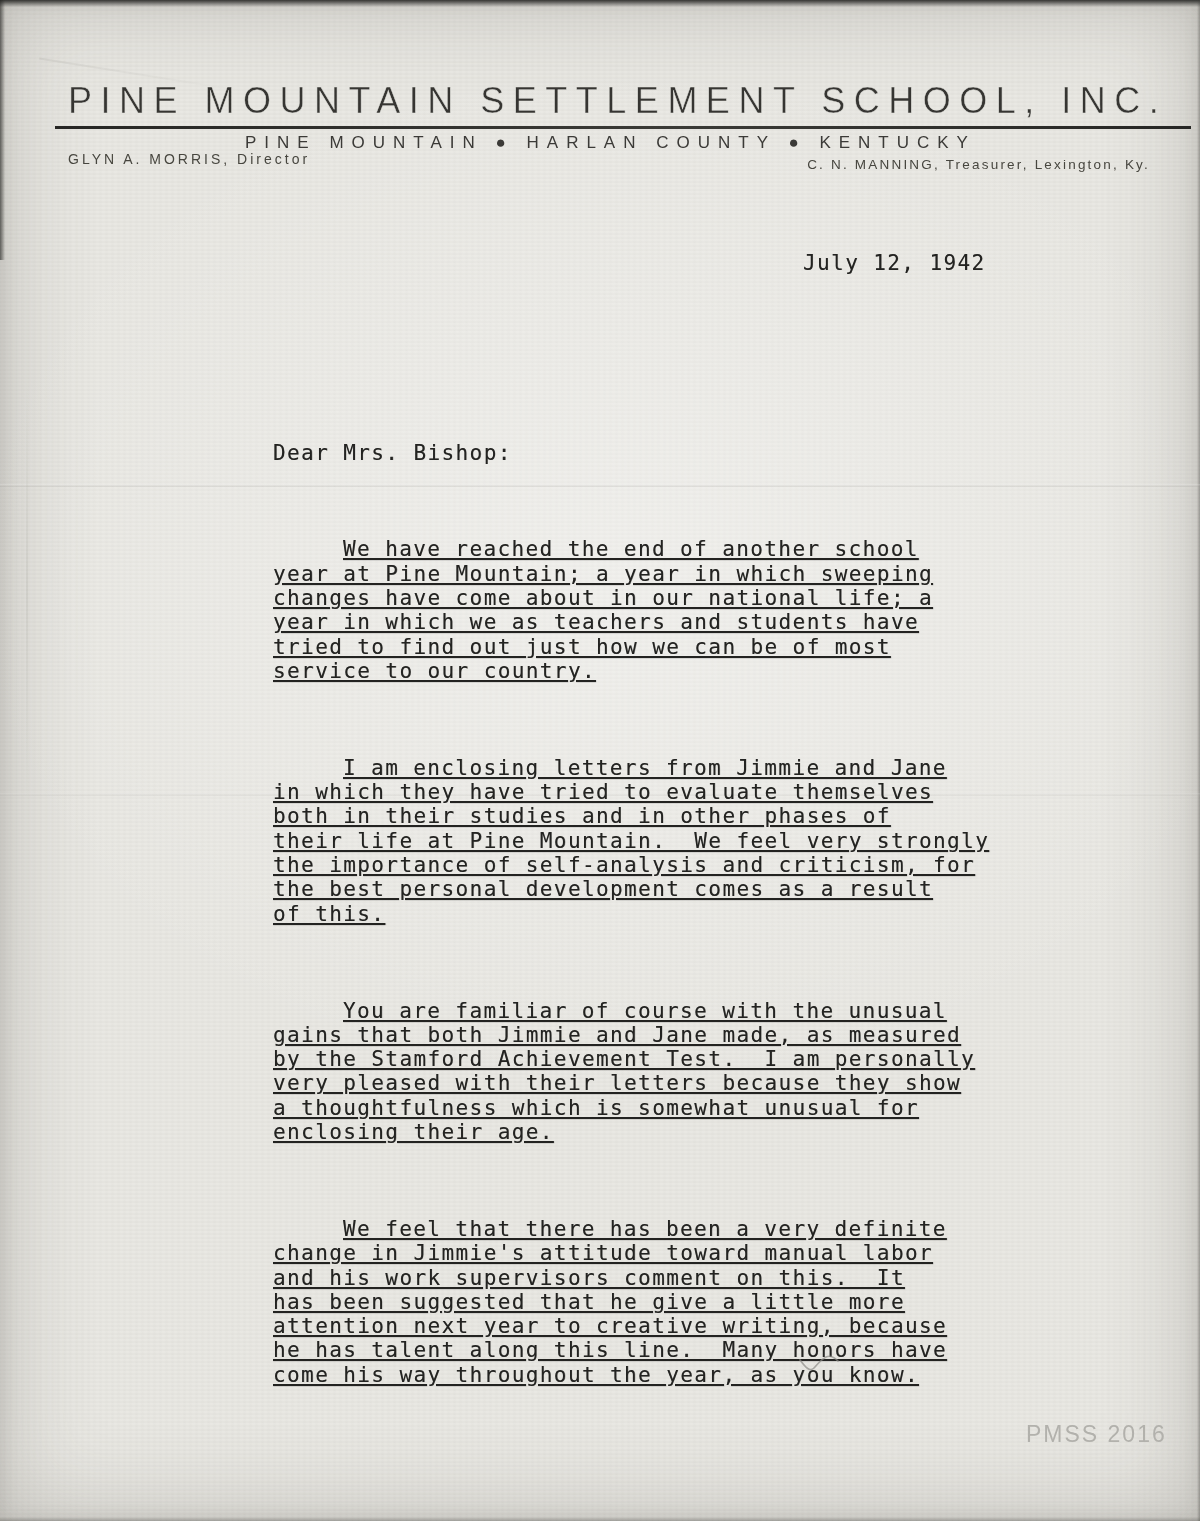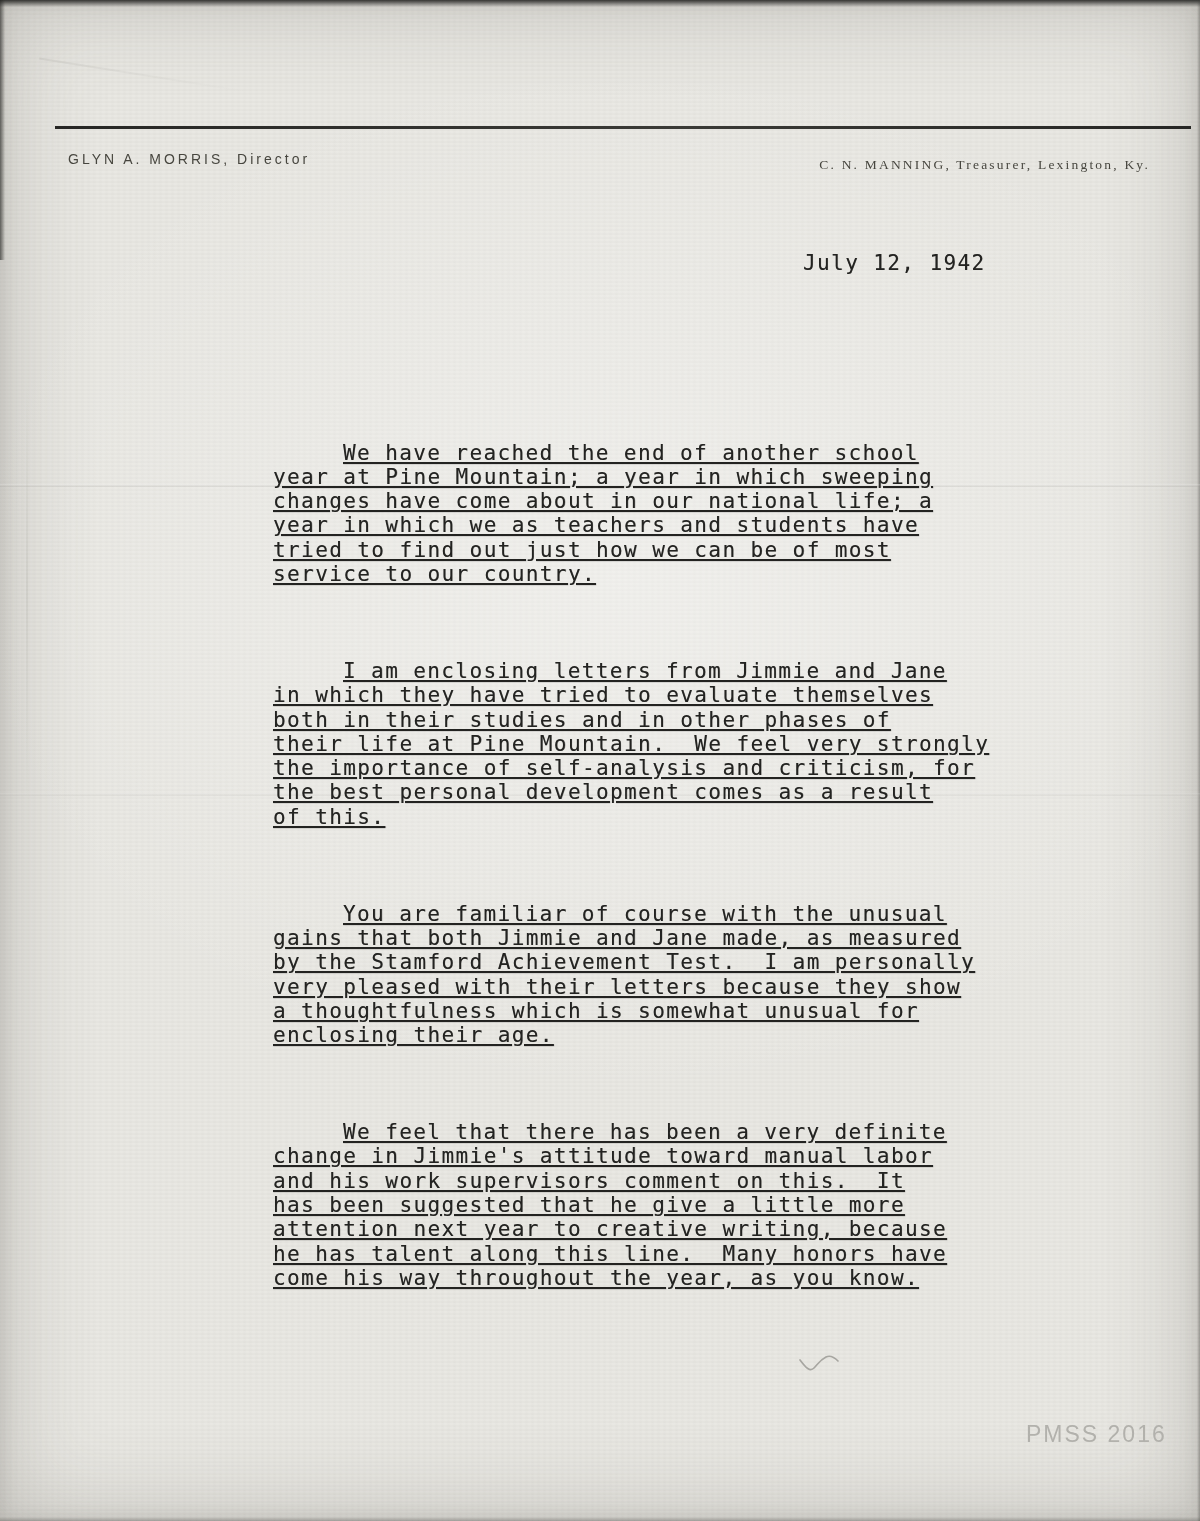--- a/index.html
+++ b/index.html
@@ -37,21 +37,21 @@
   .lh-title{position:absolute;top:80px;left:68px;white-space:nowrap;
     font-family:"Liberation Sans", sans-serif;font-size:36px;font-weight:400;
     letter-spacing:8.5px;color:#363532;
     -webkit-text-stroke:0.55px rgba(232,231,226,0.85);}
   .lh-rule{position:absolute;top:126px;left:55px;width:1136px;height:3px;
     background:linear-gradient(90deg,#262624,#3a3a36 55%,#262624);}
   .lh-sub{position:absolute;top:133px;left:245px;width:725px;text-align:center;white-space:nowrap;
     font-family:"Liberation Sans", sans-serif;font-size:17px;letter-spacing:8px;color:#3b3a37;}
   .lh-officer{position:absolute;font-family:"Liberation Sans", sans-serif;color:#47463f;white-space:nowrap;}
   .lh-director{top:151px;left:68px;font-size:14px;letter-spacing:3px;}
-  .lh-treasurer{top:157px;right:50px;font-size:13.5px;letter-spacing:2.2px;font-family:Liberation Serif, serif;}
+  .lh-treasurer{top:157px;right:50px;font-size:13.5px;letter-spacing:2.2px;}
 
   
   .tw{color:#232321;text-shadow:0.3px 0.3px 0.6px rgba(25,25,23,0.38);}
   .date{position:absolute;top:251px;left:803px;font-size:21px;letter-spacing:1.4px;white-space:pre;}
   .letter{position:absolute;top:392px;left:273px;width:830px;
     font-size:21px;letter-spacing:1.4px;line-height:24.3px;white-space:pre;}
   .letter p{margin:0 0 24px 0;}
   .letter p.para{text-indent:70px;text-decoration:underline;}
 
   .pencil-mark{position:absolute;top:1352px;left:796px;opacity:.7;}
@@ -66,27 +66,30 @@
 
   <div class="edge-top"></div>
   <div class="edge-left"></div>
   <div class="edge-right"></div>
   <div class="edge-bottom"></div>
   <div class="crease c1"></div>
   <div class="crease c2"></div>
   <div class="crease-diag"></div>
   <div class="crease-vert"></div>
 
+  <div class="lh-title">PINE MOUNTAIN SETTLEMENT SCHOOL, INC.</div>
   <div class="lh-rule"></div>
+  <div class="lh-sub">PINE MOUNTAIN ● HARLAN COUNTY ● KENTUCKY</div>
   <div class="lh-officer lh-director">GLYN A. MORRIS, Director</div>
   <div class="lh-officer lh-treasurer">C. N. MANNING, Treasurer, Lexington, Ky.</div>
 
   <div class="date tw">July 12, 1942</div>
 
   <div class="letter tw">
+    <p>Dear Mrs. Bishop:</p>
     <p class="para">We have reached the end of another school
 year at Pine Mountain; a year in which sweeping
 changes have come about in our national life; a
 year in which we as teachers and students have
 tried to find out just how we can be of most
 service to our country.</p>
     <p class="para">I am enclosing letters from Jimmie and Jane
 in which they have tried to evaluate themselves
 both in their studies and in other phases of
 their life at Pine Mountain.  We feel very strongly

